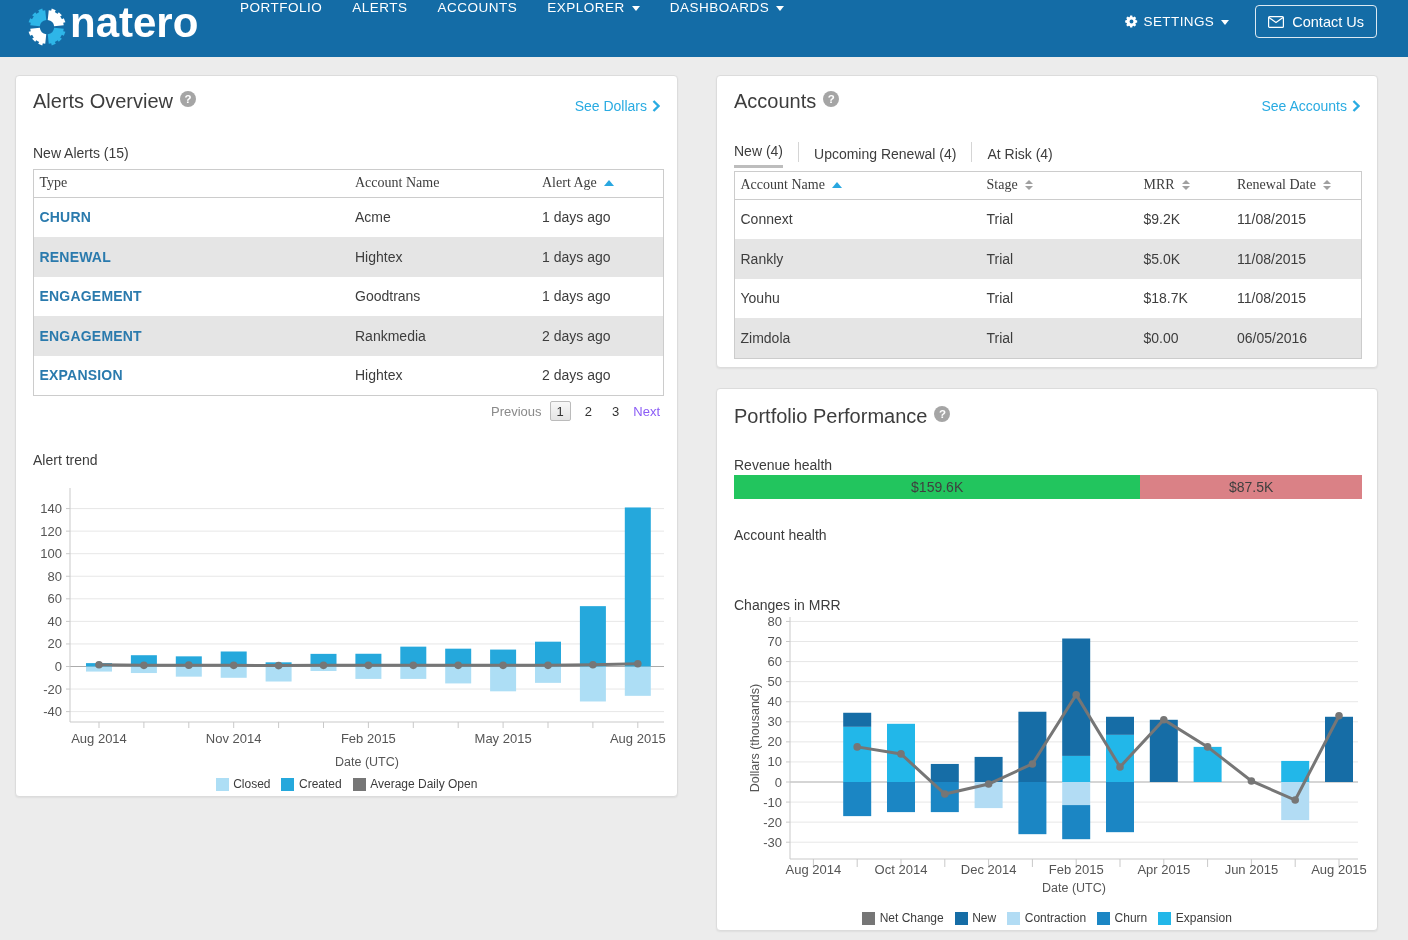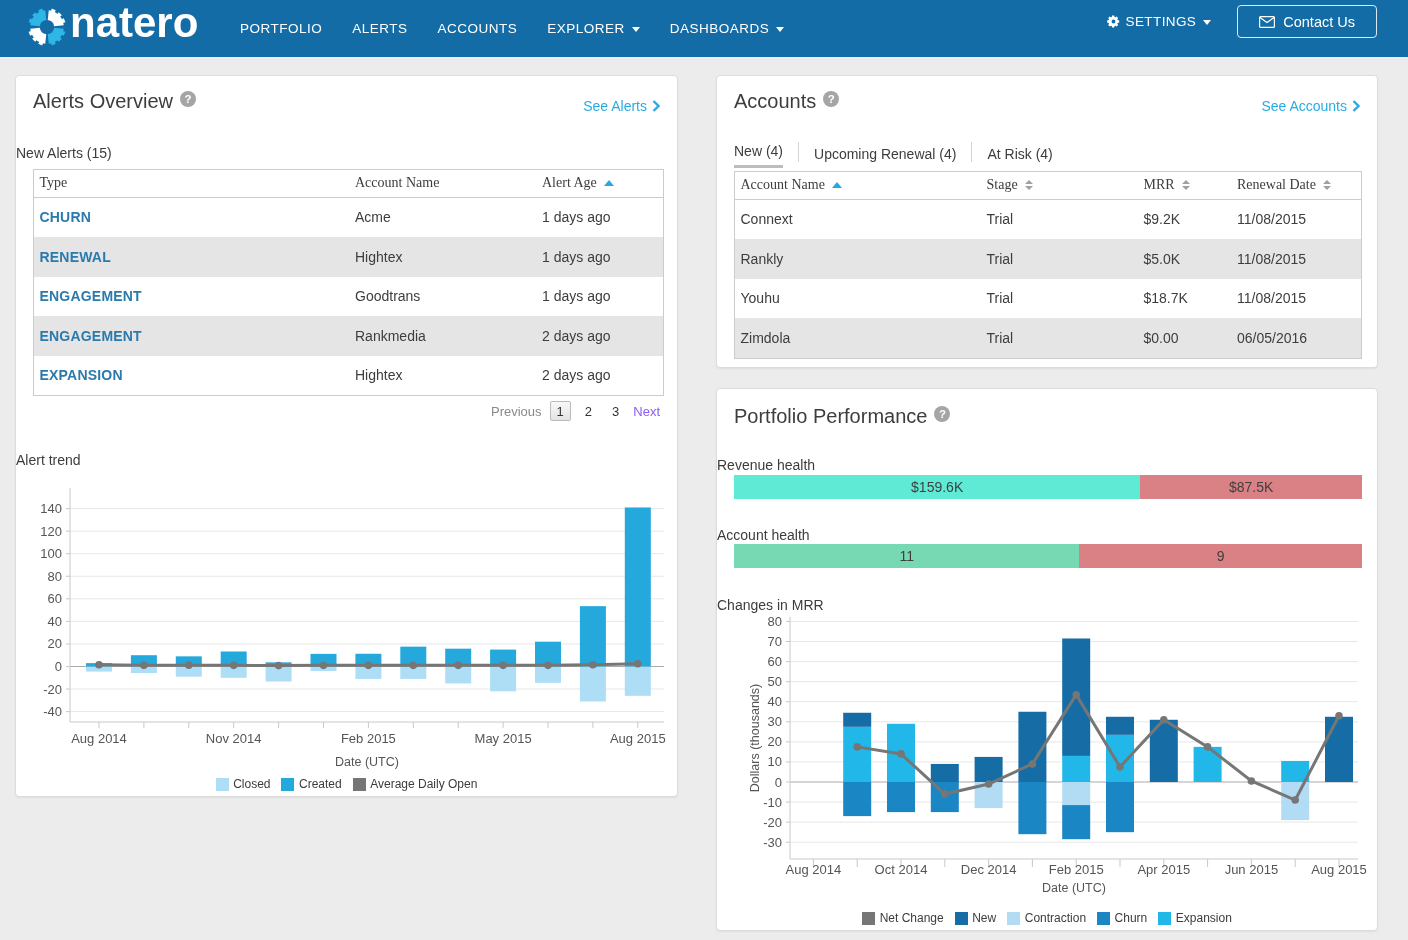--- a/index.html
+++ b/index.html
@@ -4,27 +4,27 @@
 <style>
   * { margin:0; padding:0; box-sizing:border-box; }
   html,body { width:1408px; height:940px; overflow:hidden; }
   body { background:#ececec; font-family:"Liberation Sans", sans-serif; color:#3c3c3c; position:relative; }
 
   
   .navbar { position:absolute; left:0; top:0; width:1408px; height:57px; background:#146ca6; }
   .brand { position:absolute; left:27px; top:5px; display:flex; align-items:center; }
   .brand-icon { width:40px; height:40px; margin-top:2px; }
   .brand-text { color:#ffffff; font-size:42px; font-weight:bold; letter-spacing:0px; margin-left:3px; margin-top:-7px; }
-  .nav-items { position:absolute; left:240px; top:0; height:57px; display:flex; align-items:center; }
+  .nav-items { position:absolute; left:240px; top:0; height:57px; display:flex; align-items:flex-start; }
   .nav-item { color:#ffffff; font-size:13.5px; font-weight:500; letter-spacing:0.5px; margin-right:30px; display:flex; align-items:center; cursor:pointer; white-space:nowrap; }
   .caret { width:0; height:0; border-left:4.5px solid transparent; border-right:4.5px solid transparent; border-top:5px solid #ffffff; margin-left:7px; margin-top:2px; }
   .nav-right { position:absolute; right:31px; top:0; height:43px; display:flex; align-items:center; }
   .settings { display:flex; align-items:center; color:#ffffff; font-size:13.5px; font-weight:500; letter-spacing:0.4px; cursor:pointer; margin-right:26px; }
   .settings svg { margin-right:6px; }
-  .contact-btn { display:flex; align-items:center; height:33px; padding:0 21px; border:1px solid rgba(255,255,255,0.85); border-radius:4px; color:#ffffff; font-size:14.5px; cursor:pointer; }
+  .contact-btn { display:flex; align-items:center; height:33px; padding:0 12px; border:1px solid rgba(255,255,255,0.85); border-radius:4px; color:#ffffff; font-size:14.5px; cursor:pointer; }
   .contact-btn svg { margin-right:8px; }
 
   
   .card { position:absolute; background:#ffffff; border:1px solid #dcdcdc; border-radius:4px; box-shadow:0 1px 2px rgba(0,0,0,0.06); }
   #card-alerts    { left:15px;  top:75px;  width:663px; height:722px; }
   #card-accounts  { left:716px; top:75px;  width:662px; height:293px; }
   #card-portfolio { left:716px; top:388px; width:662px; height:543px; }
 
   .card-title-row { position:absolute; left:17px; right:17px; display:flex; align-items:flex-start; }
   .card-title { font-size:20px; color:#3d3d3d; font-weight:400; }
@@ -57,21 +57,21 @@
 
   
   #accounts-table { left:16.5px; top:95px; width:628.5px; }
   #accounts-table .tbl-row { height:39.6px; }
   #accounts-table .tbl-header { height:27.5px; }
   #accounts-table .c1 { width:246px; }
   #accounts-table .c2 { width:157px; }
   #accounts-table .c3 { width:93.5px; }
   #accounts-table .c4 { flex:1; }
 
-  .section-label { position:absolute; left:0; font-size:14px; color:#3c3c3c; }
+  .section-label { position:absolute; left:17px; font-size:14px; color:#3c3c3c; }
 
   
   .pagination { position:absolute; right:17px; top:325px; display:flex; align-items:center; font-size:13px; }
   .page-prev { color:#8a8a8a; margin-right:4px; cursor:pointer; }
   .page-num { color:#333333; margin:0 4px; cursor:pointer; padding:1.5px 6px; }
   .page-num.active { border:1px solid #bbbbbb; border-radius:2px; background:linear-gradient(#f8f8f8,#e4e4e4); }
   .page-next { color:#8b5cf6; margin-left:4px; cursor:pointer; }
 
   
   .tabs { position:absolute; left:17px; top:66px; display:flex; align-items:flex-end; font-size:14px; color:#3d3d3d; }
@@ -153,21 +153,21 @@
       <span>Contact Us</span>
     </div>
   </div>
 </nav>
 
 <section class="card" id="card-alerts">
   <div class="card-title-row" style="top:14px;">
     <span class="card-title">Alerts Overview</span>
     <span class="help-icon">?</span>
     <span class="see-link">
-        <span>See Alerts</span>
+        <span>See Dollars</span>
       <svg width="8" height="12" viewBox="0 0 8 12">
           <path d="M1.5 1 L6.5 6 L1.5 11" fill="none" stroke="#29abe2" stroke-width="2.4"></path>
         </svg>
     </span>
   </div>
   <div class="section-label" style="top:69px;">New Alerts (15)</div>
 
   <div class="tbl" id="alerts-table">
       <div class="tbl-row tbl-header">
         <div class="cell c1">
@@ -461,36 +461,28 @@
     </div>
 </section>
 
 <section class="card" id="card-portfolio">
   <div class="card-title-row" style="top:16px;">
     <span class="card-title">Portfolio Performance</span>
     <span class="help-icon">?</span>
   </div>
   <div class="section-label" style="top:68px;">Revenue health</div>
   <div class="health-bar" style="top:85.5px;" id="revenue-health-bar">
-      <div class="health-seg" style="width: 64.7%; background: #5eead4;">
+      <div class="health-seg" style="width: 64.7%; background: #22c55e;">
         <span>$159.6K</span>
       </div>
       <div class="health-seg" style="width: 35.3%; background: rgb(218, 129, 134);">
         <span>$87.5K</span>
       </div>
     </div>
   <div class="section-label" style="top:138px;">Account health</div>
-  <div class="health-bar" style="top:154.5px;" id="account-health-bar">
-      <div class="health-seg" style="width: 55%; background: rgb(119, 216, 180);">
-        <span>11</span>
-      </div>
-      <div class="health-seg" style="width: 45%; background: rgb(218, 129, 134);">
-        <span>9</span>
-      </div>
-    </div>
   <div class="section-label" style="top:208px;">Changes in MRR</div>
   <svg class="chart" id="mrr-svg" width="662" height="543">
       <line x1="73" x2="641" y1="453.21" y2="453.21" stroke="#e7e7e7" stroke-width="1"></line>
       <line x1="69" x2="73" y1="453.21" y2="453.21" stroke="#c9c9c9" stroke-width="1"></line>
       <text x="65" y="457.71" text-anchor="end" font-size="13" fill="#555555">-30</text>
       <line x1="73" x2="641" y1="433.14" y2="433.14" stroke="#e7e7e7" stroke-width="1"></line>
       <line x1="69" x2="73" y1="433.14" y2="433.14" stroke="#c9c9c9" stroke-width="1"></line>
       <text x="65" y="437.64" text-anchor="end" font-size="13" fill="#555555">-20</text>
       <line x1="73" x2="641" y1="413.07" y2="413.07" stroke="#e7e7e7" stroke-width="1"></line>
       <line x1="69" x2="73" y1="413.07" y2="413.07" stroke="#c9c9c9" stroke-width="1"></line>

